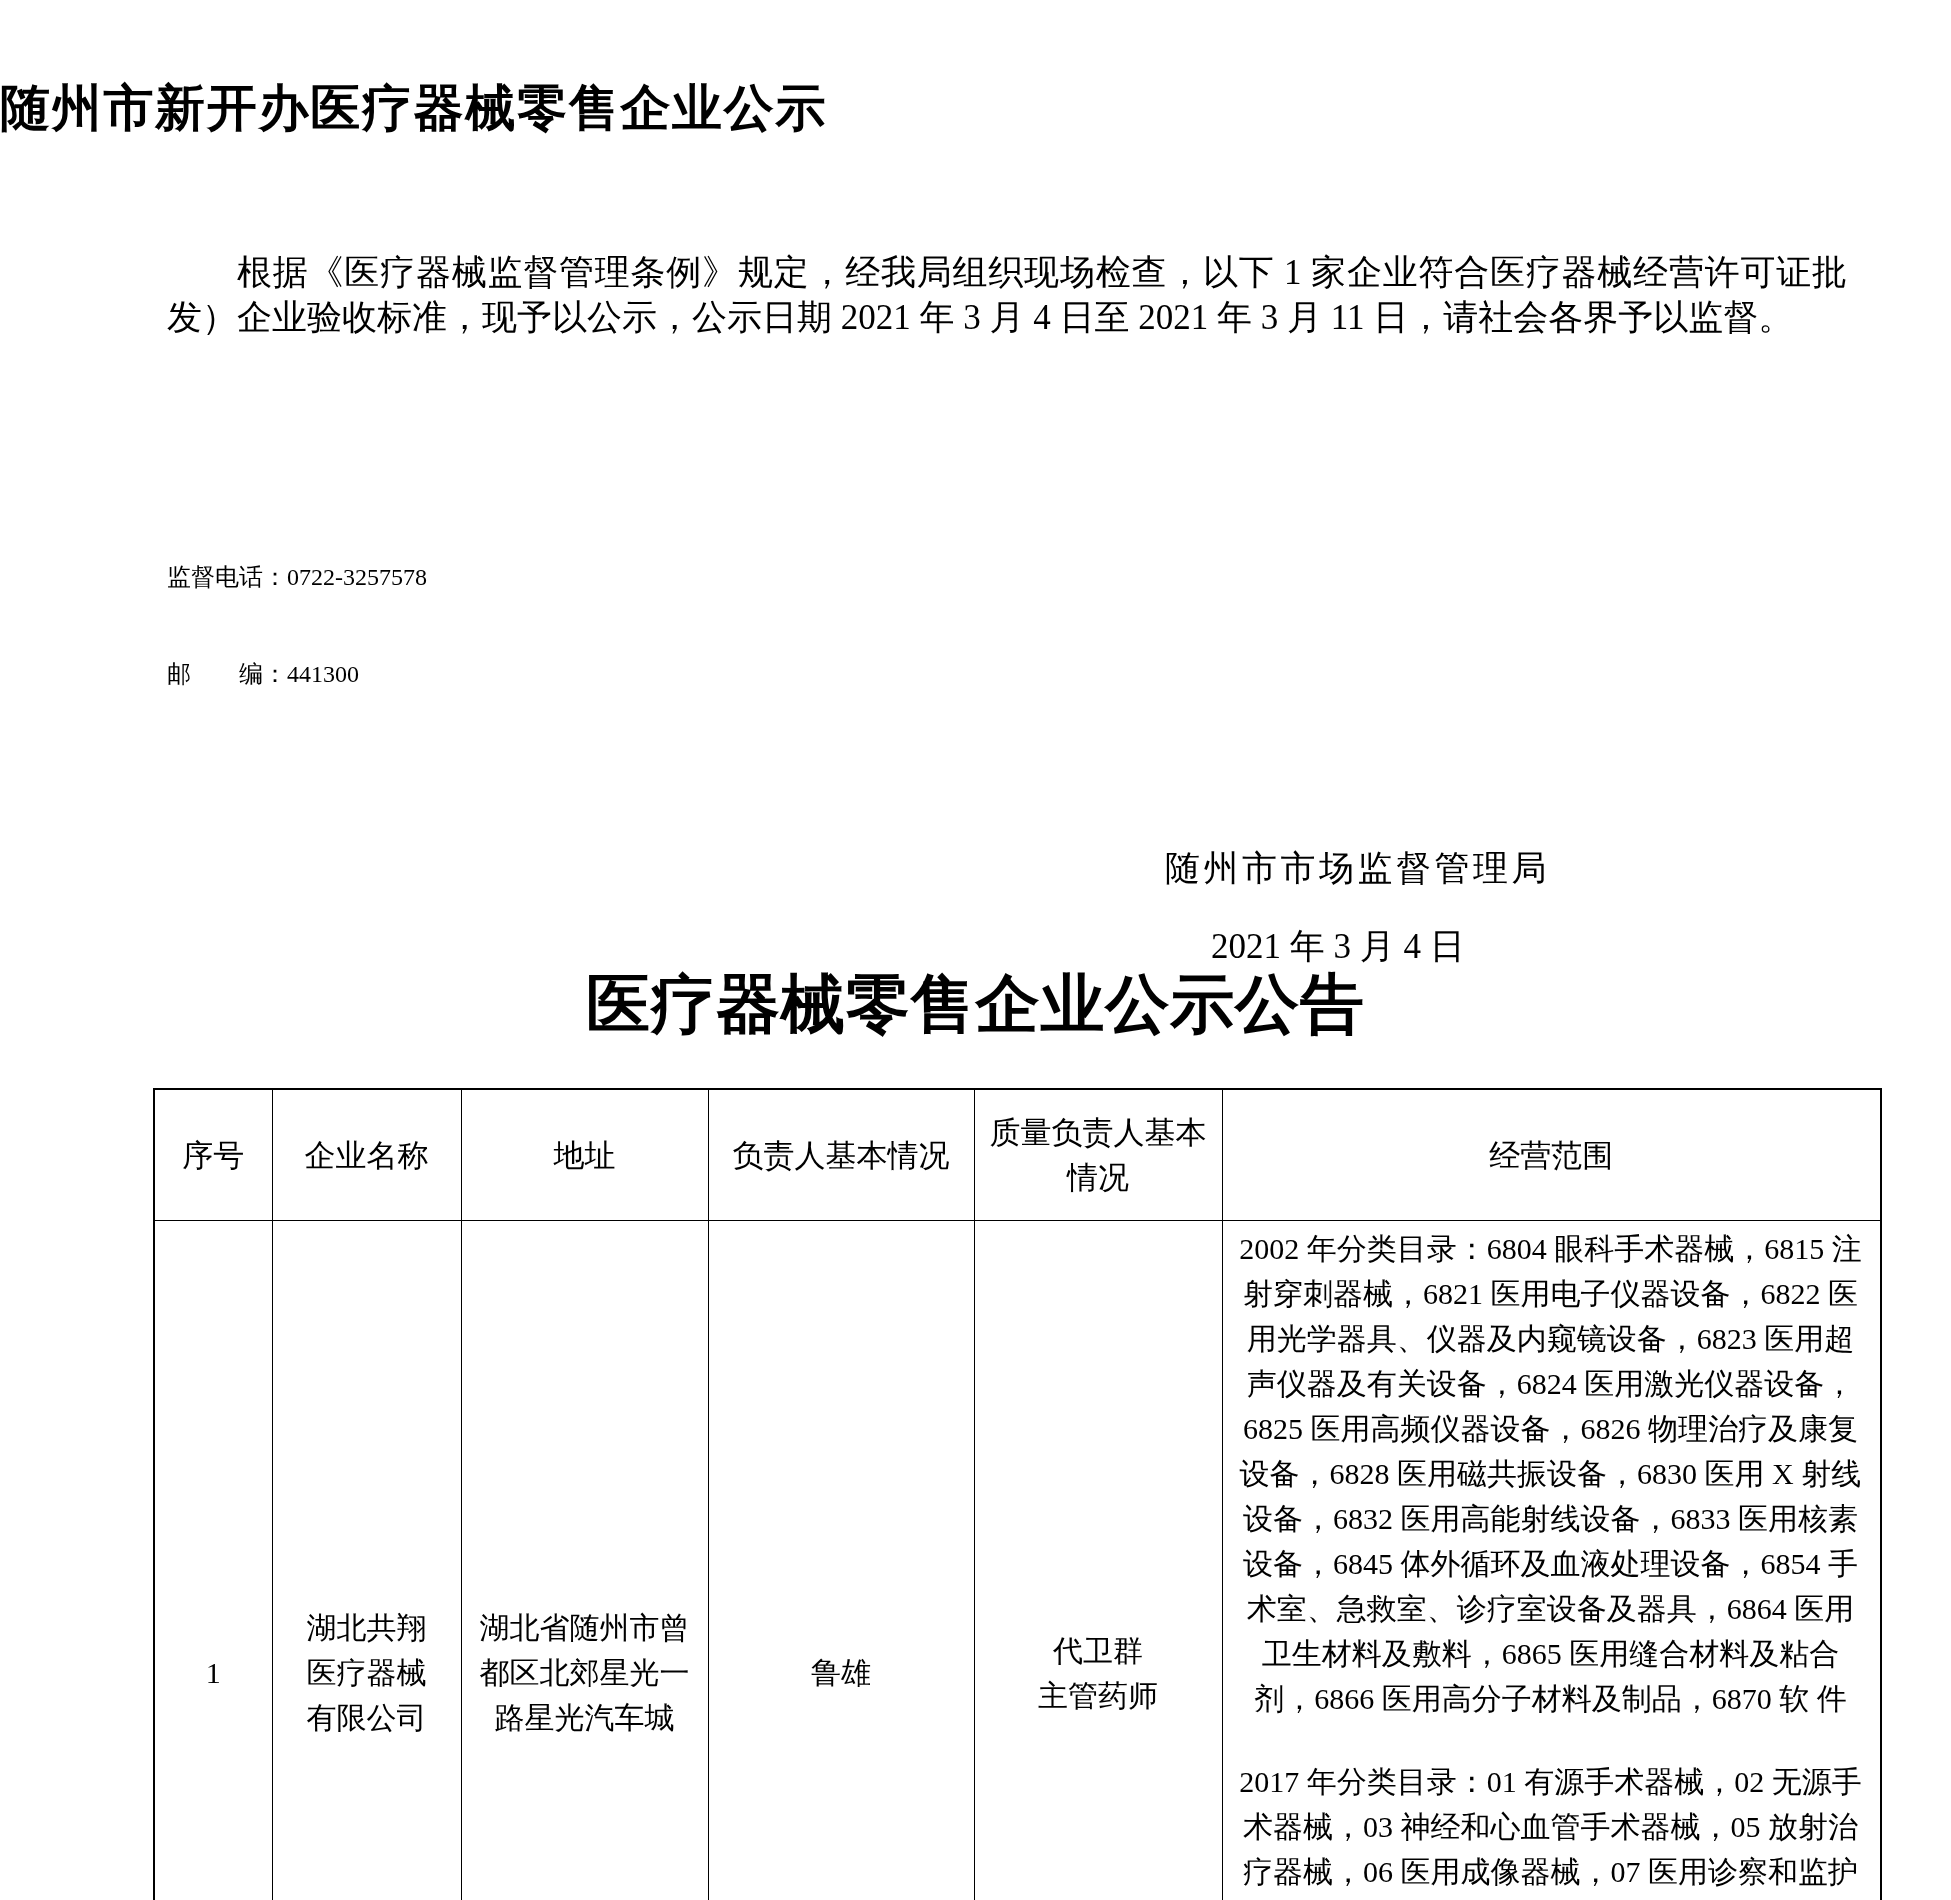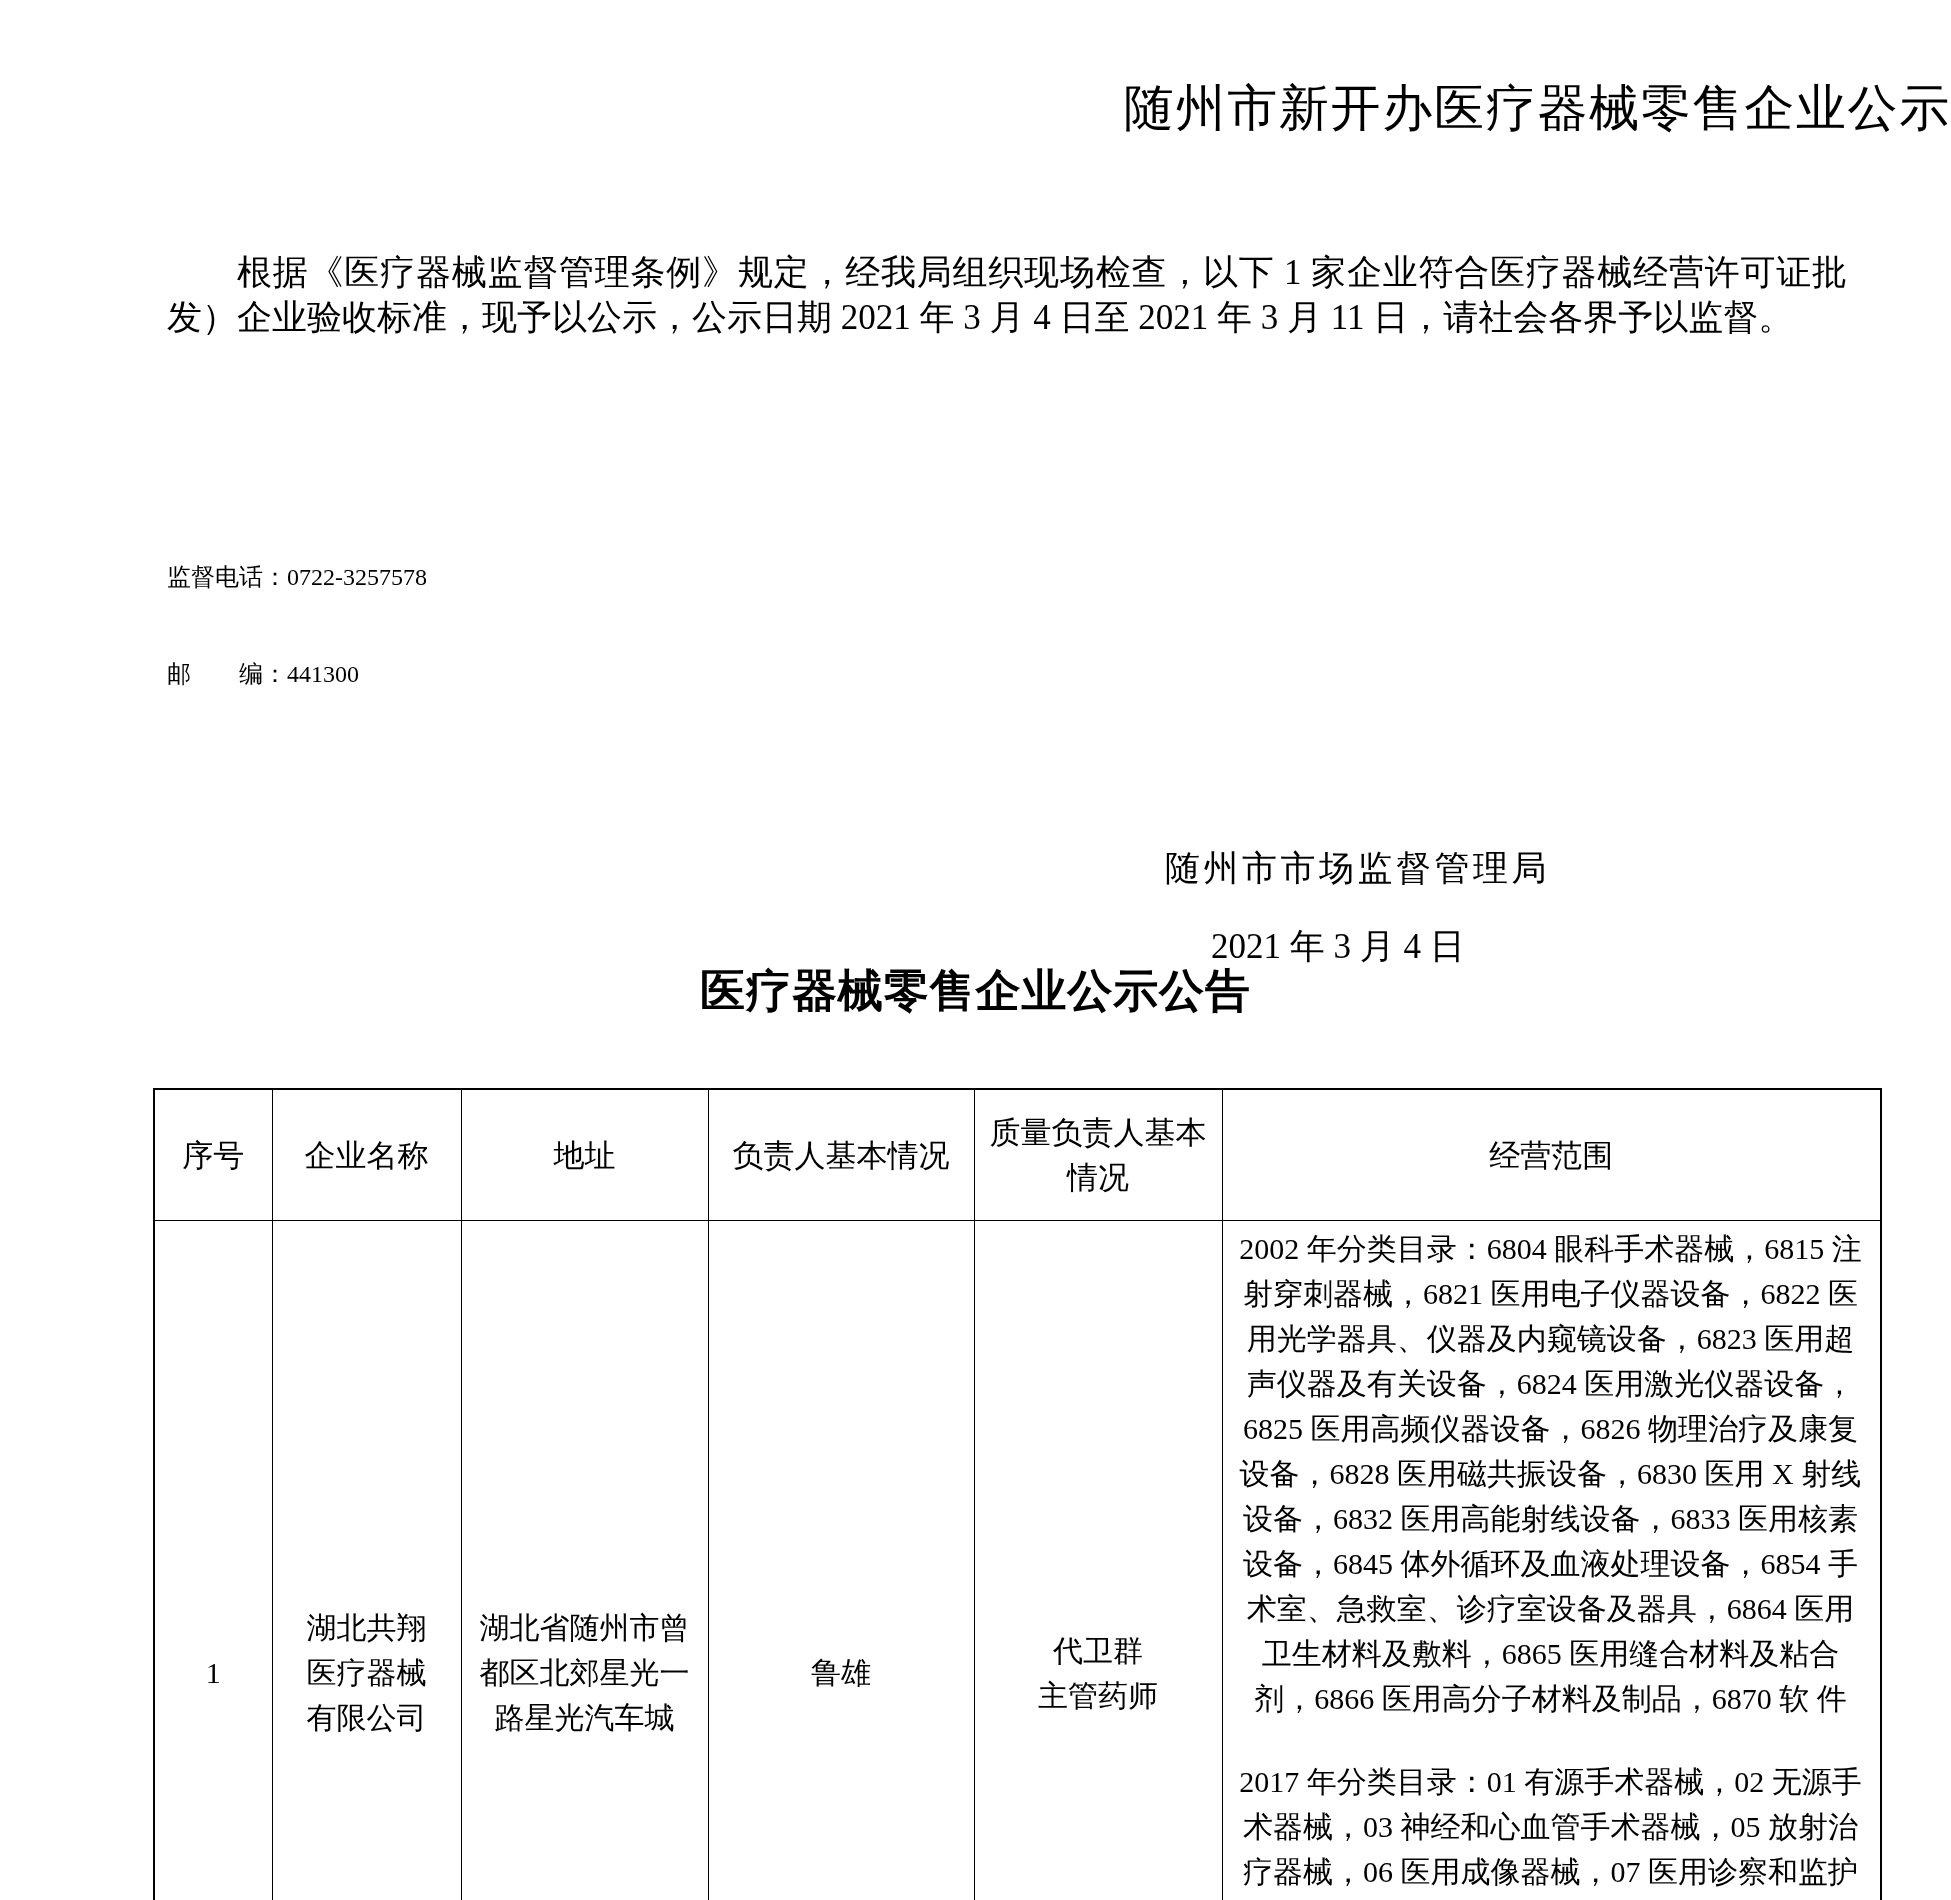--- a/index.html
+++ b/index.html
@@ -14,23 +14,23 @@
     background: #ffffff;
     color: #000000;
     font-family: "Liberation Serif", serif;
     overflow: hidden;
   }
   .main-title {
     position: absolute;
     top: 75px;
     left: 0;
     width: 100%;
-    text-align: right;
+    text-align: left;
     font-family: "Liberation Sans", sans-serif;
-    font-weight: normal;
+    font-weight: bold;
     font-size: 50px;
     letter-spacing: 1.7px;
     white-space: nowrap;
   }
   .intro {
     position: absolute;
     top: 250px;
     left: 167px;
     width: 1680px;
     font-size: 35px;
@@ -63,21 +63,21 @@
     text-align: center;
   }
   .table-title {
     position: absolute;
     top: 961px;
     left: 0;
     width: 100%;
     text-align: center;
     font-family: "Liberation Sans", sans-serif;
     font-weight: bold;
-    font-size: 45px;
+    font-size: 64px;
     letter-spacing: 0.9px;
     white-space: nowrap;
   }
   table.companies {
     position: absolute;
     top: 1088px;
     left: 153px;
     width: 1727px;
     border-collapse: collapse;
     table-layout: fixed;

